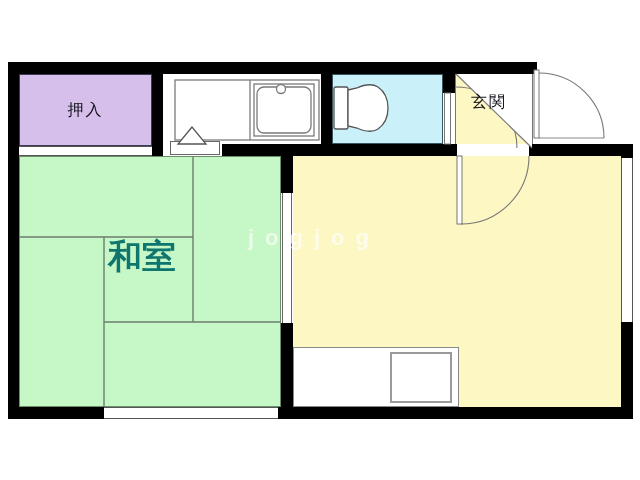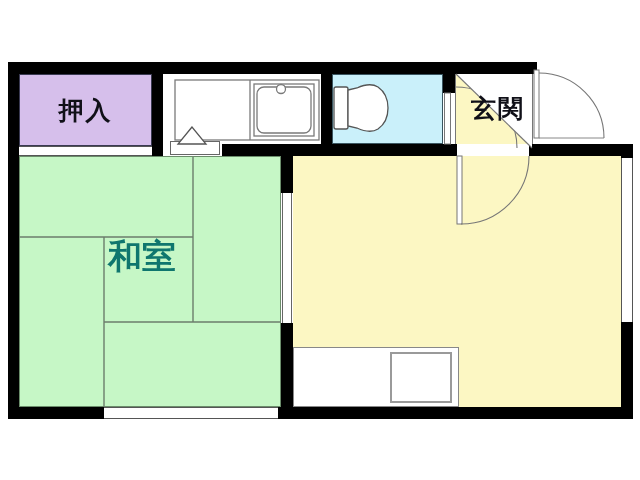--- a/index.html
+++ b/index.html
@@ -12,21 +12,21 @@
     border:1px solid #3a3a52;display:flex;align-items:center;justify-content:center;}
   .room-kitchen{left:163px;top:74px;width:158px;height:70px;background:#fff;}
   .room-toilet{left:332px;top:74px;width:111px;height:70px;background:var(--toilet,#caf0fa);
     border:1px solid #3a5560;}
   .room-entrance{left:455px;top:73px;width:78px;height:76px;background:var(--entrance,#fcf7c3);
     border:1px solid #777;}
   .room-washitsu{left:19px;top:156px;width:262px;height:251px;background:var(--japanese_room,#c6f7c6);
     border:1px solid #6b8d6b;}
   .room-living{left:293px;top:156px;width:328px;height:251px;background:var(--living_room,#fcf7c3);}
   .lbl{color:#101018;white-space:nowrap;}
-  .lbl-small{font-size:25px;letter-spacing:2px;font-weight:bold;}
+  .lbl-small{font-size:16px;letter-spacing:2px;font-weight:normal;}
   .lbl-big{font-size:34px;line-height:37px;font-weight:bold;color:#0f766e;}
   .opening{position:absolute;background:#fff;}
   .win-h{position:absolute;background:#fff;border-top:1px solid #555;border-bottom:1px solid #555;box-sizing:border-box;}
   .win-v{position:absolute;background:#fff;border-left:1px solid #555;border-right:1px solid #555;box-sizing:border-box;}
   .slide-door{position:absolute;background:#fff;border-top:1px solid #555;border-bottom:1px solid #555;box-sizing:border-box;}
   .threshold{position:absolute;background:#fff;border:1px solid #666;box-sizing:border-box;}
   .whitebox{position:absolute;background:#fff;border:1px solid #888;box-sizing:border-box;}
   .innerbox{position:absolute;background:#fff;border:2px solid #9a9a9a;box-sizing:border-box;}
   .watermark{position:absolute;left:248px;top:225px;font-size:22px;font-weight:bold;
     color:rgba(255,255,255,0.65);letter-spacing:11px;z-index:40;}
@@ -117,14 +117,15 @@
       <rect x="534" y="70" width="5" height="68" fill="#fff" stroke="#777" stroke-width="1"></rect>
       <path d="M539,73 A65,65 0 0 1 604,138" fill="none" stroke="#777" stroke-width="1.1"></path>
     </g>
 
     <g>
       <rect x="457" y="156" width="5" height="68" fill="#fff" stroke="#777" stroke-width="1"></rect>
       <path d="M529,156 A68,68 0 0 1 461,224" fill="none" stroke="#777" stroke-width="1.1"></path>
     </g>
   </svg>
 
+  <div class="watermark">jogjog</div>
 
 </div>
 
 </body></html>

